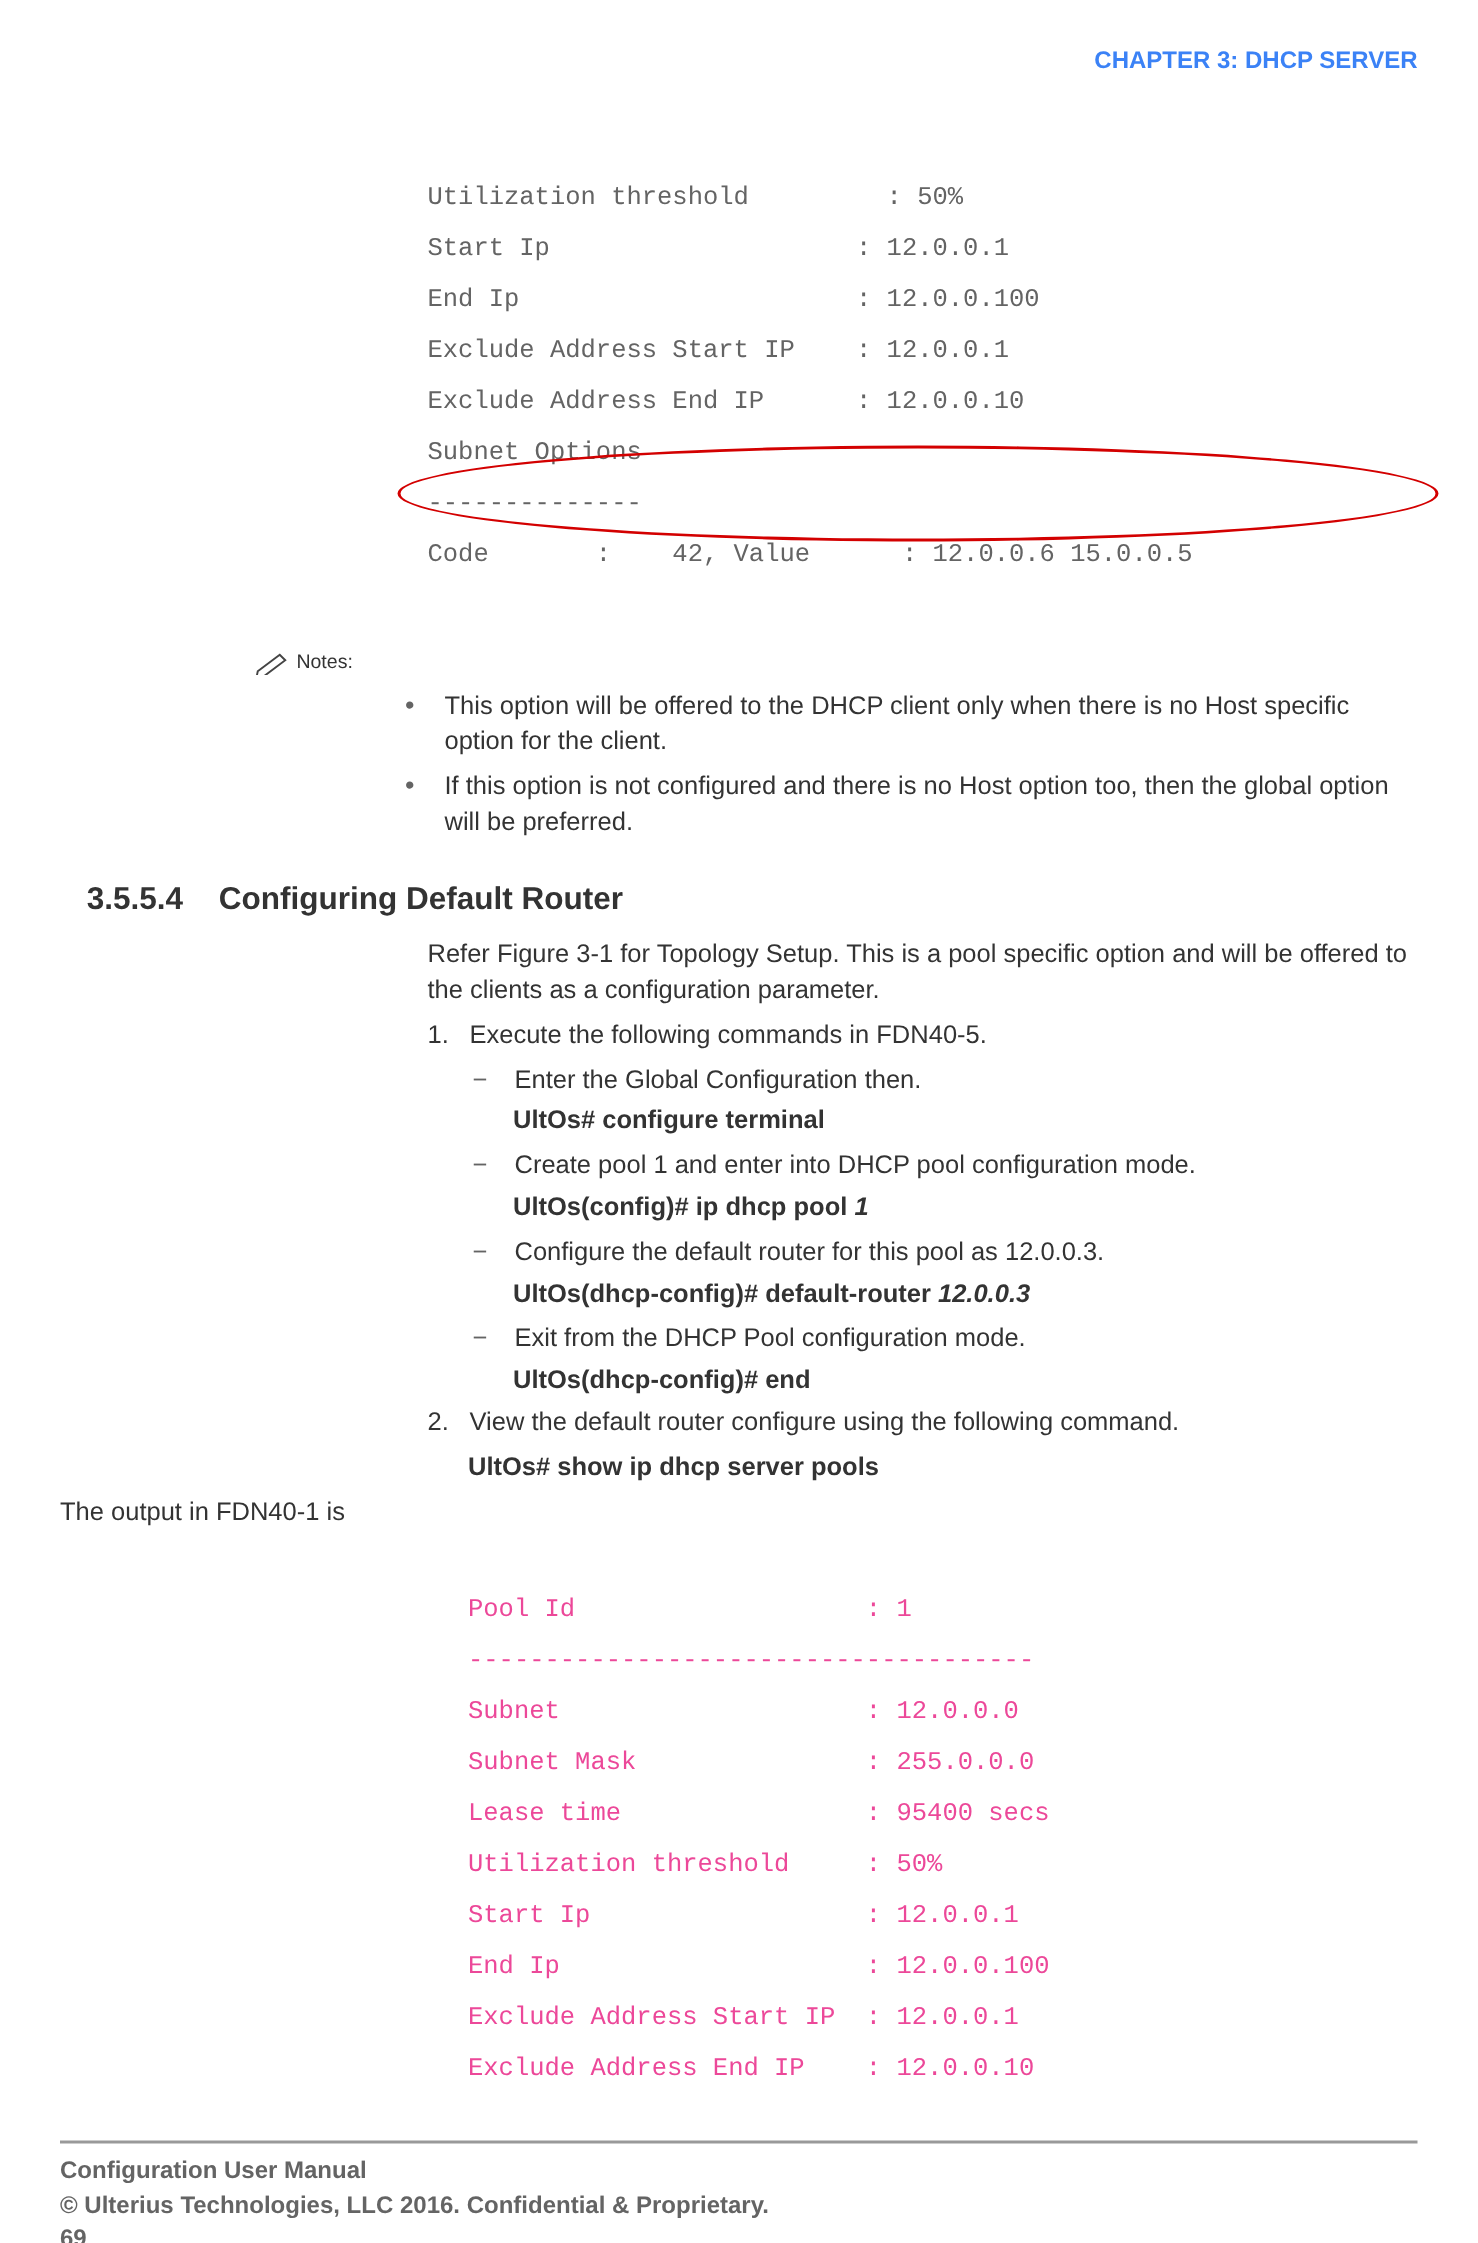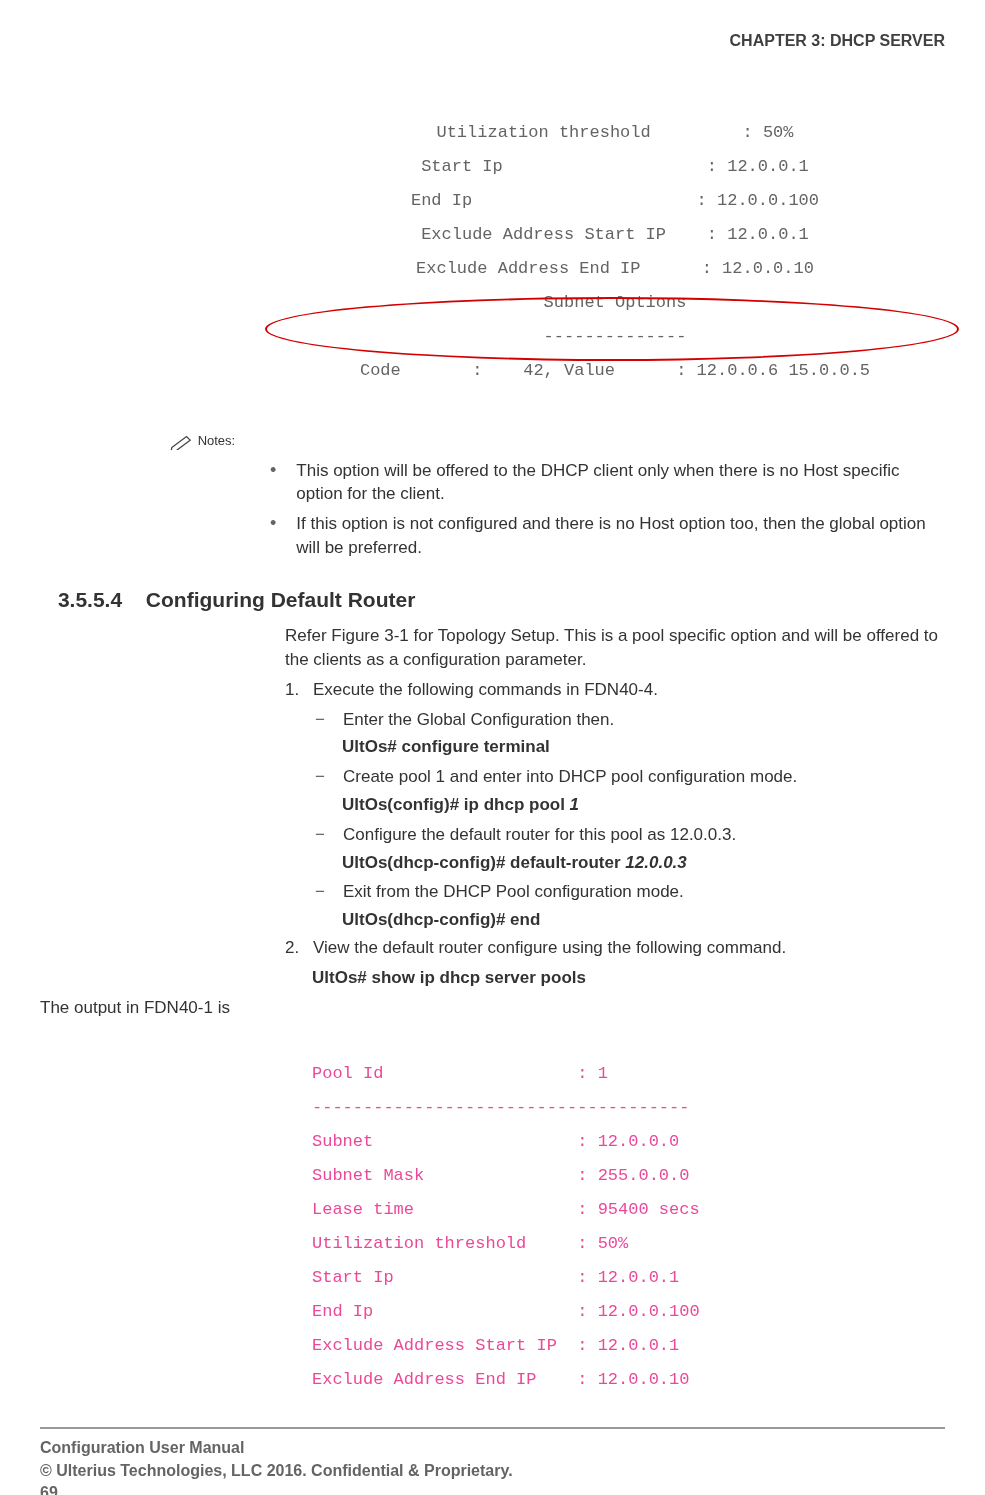--- a/index.html
+++ b/index.html
@@ -7,32 +7,31 @@
       font-size: 17px;
       color: #333;
       margin: 0;
       padding: 30px 40px;
       width: 905px;
       line-height: 1.4;
     }
     .header-right {
       text-align: right;
       font-weight: bold;
-      color: #404040;
+      color: #3b82f6;
       font-size: 16px;
       margin-bottom: 30px;
     }
     .code-block {
       font-family: "Courier New", monospace;
       color: #646464;
       line-height: 2;
       white-space: pre;
       margin-left: 245px;
       position: relative;
-      text-align: center;
     }
     .red-ellipse {
       position: absolute;
       border: 2px solid #d30000;
       border-radius: 50%;
       width: 690px;
       height: 60px;
       left: -20px;
       top: 215px;
       pointer-events: none;
@@ -191,21 +190,21 @@
 <div class="section-heading">
   <span class="section-num">3.5.5.4</span>
   <span>Configuring Default Router</span>
 </div>
 
 <div class="body-para">Refer Figure 3-1 for Topology Setup. This is a pool specific option and will be offered to the clients as a configuration parameter.</div>
 
 <div class="num-list">
   <div class="num-item">
     <span class="num-marker">1.</span>
-    <span>Execute the following commands in FDN40-4.</span>
+    <span>Execute the following commands in FDN40-5.</span>
   </div>
 </div>
 
 <div class="sub-list">
   <div class="sub-item">
     <span class="sub-dash">−</span>
     <span>Enter the Global Configuration then.</span>
   </div>
 </div>
 <div class="cmd-line">UltOs# configure terminal</div>

